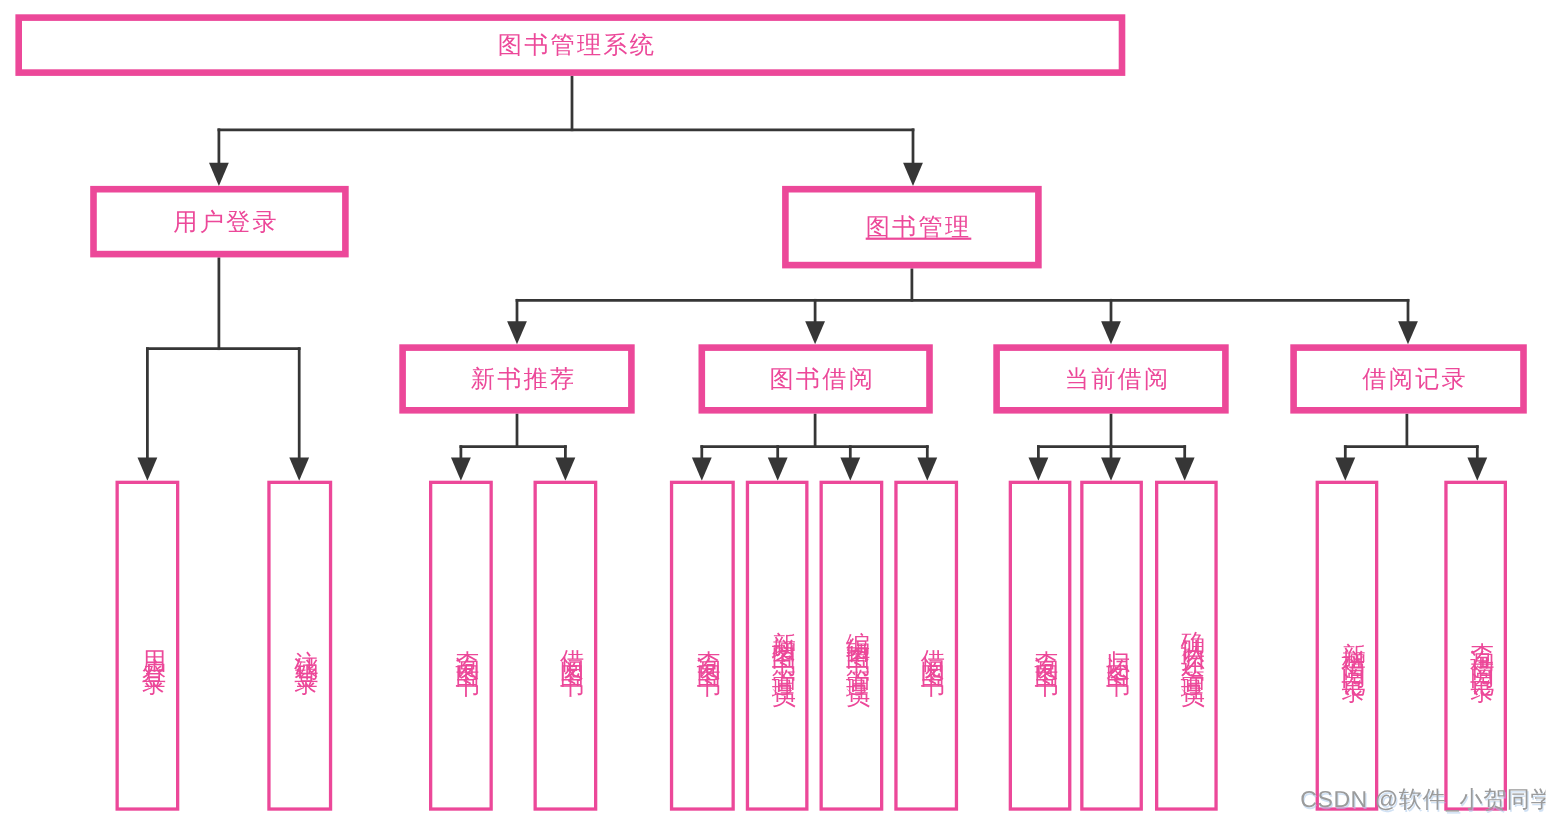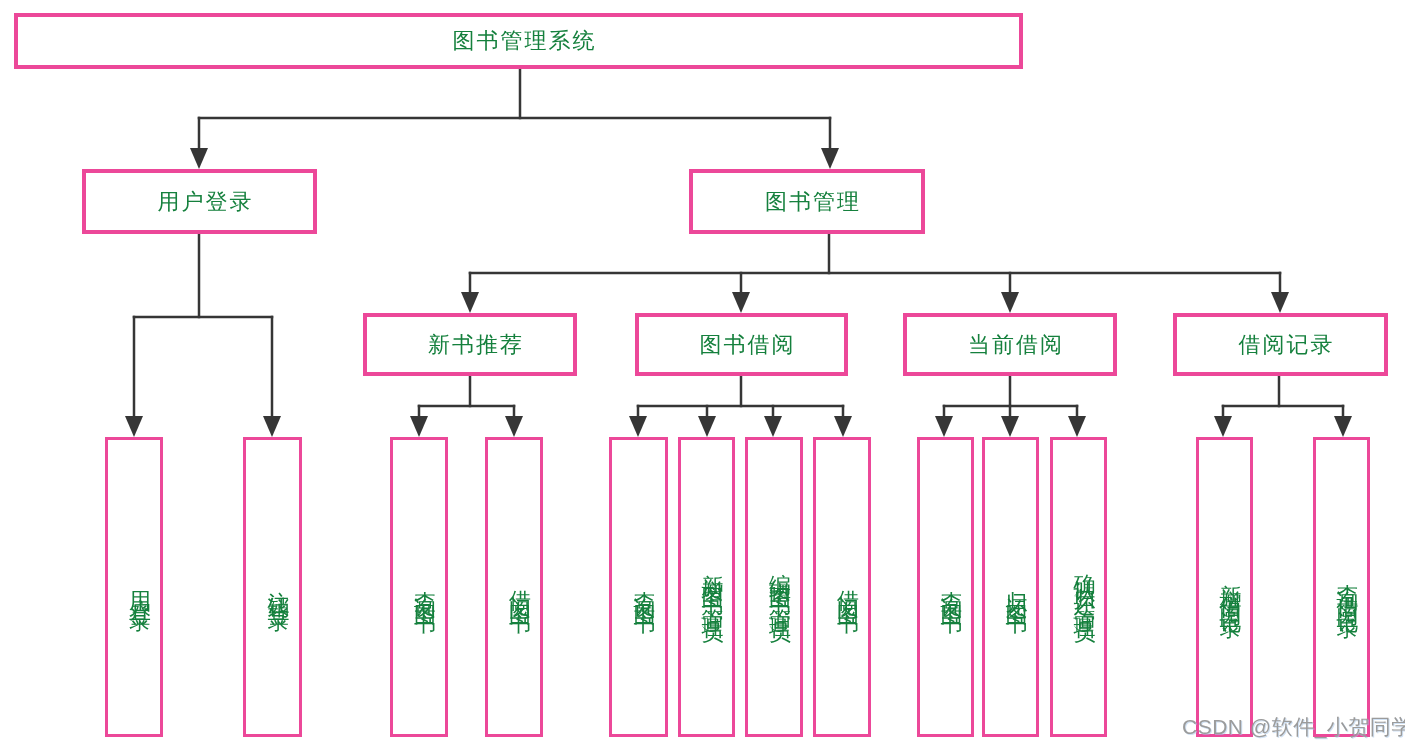--- a/index.html
+++ b/index.html
@@ -10,26 +10,26 @@
     position: relative;
     overflow: hidden;
     color: #333;
   }
   #stage { position: absolute; left: 0; top: 0; width: 1405px; height: 747px; }
   svg.wires { position: absolute; left: 0; top: 0; z-index: 1; }
   .box {
     position: absolute;
     box-sizing: border-box;
     background: #ffffff;
-    border: 4px solid #ec4899;
+    border: 6px solid #ec4899;
     display: flex;
     align-items: center;
     justify-content: center;
     z-index: 2;
-    color: #15803d;
+    color: #ec4899;
     padding-left: 12px;
   }
   .hbox {
     font-size: 22px;
     letter-spacing: 2px;
     white-space: nowrap;
   }
   .leaf {
     border-width: 3px;
     writing-mode: vertical-rl;
@@ -116,21 +116,21 @@
       <polygon points="1001,416 1019,416 1010,437"></polygon>
       <polygon points="1068,416 1086,416 1077,437"></polygon>
       <polygon points="1214,416 1232,416 1223,437"></polygon>
       <polygon points="1334,416 1352,416 1343,437"></polygon>
     </g>
   </svg>
 
   <div class="box hbox" style="left:14px; top:13px; width:1009px; height:56px;">图书管理系统</div>
 
   <div class="box hbox" style="left:82px; top:169px; width:235px; height:65px;">用户登录</div>
-  <div class="box hbox" style="left:689px; top:169px; width:236px; height:65px;">图书管理</div>
+  <div class="box hbox" style="left:711px; top:169px; width:236px; height:75px;text-decoration:underline;">图书管理</div>
 
   <div class="box hbox" style="left:363px; top:313px; width:214px; height:63px;">新书推荐</div>
   <div class="box hbox" style="left:635px; top:313px; width:213px; height:63px;">图书借阅</div>
   <div class="box hbox" style="left:1173px; top:313px; width:215px; height:63px;">借阅记录</div>
   <div class="box hbox" style="left:903px; top:313px; width:214px; height:63px;">当前借阅</div>
 
   <div class="box leaf" style="left:105px; top:437px; width:58px; height:300px;">用户登录</div>
   <div class="box leaf" style="left:243px; top:437px; width:59px; height:300px;">注销登录</div>
 
   <div class="box leaf" style="left:390px; top:437px; width:58px; height:300px;">查询图书</div>

